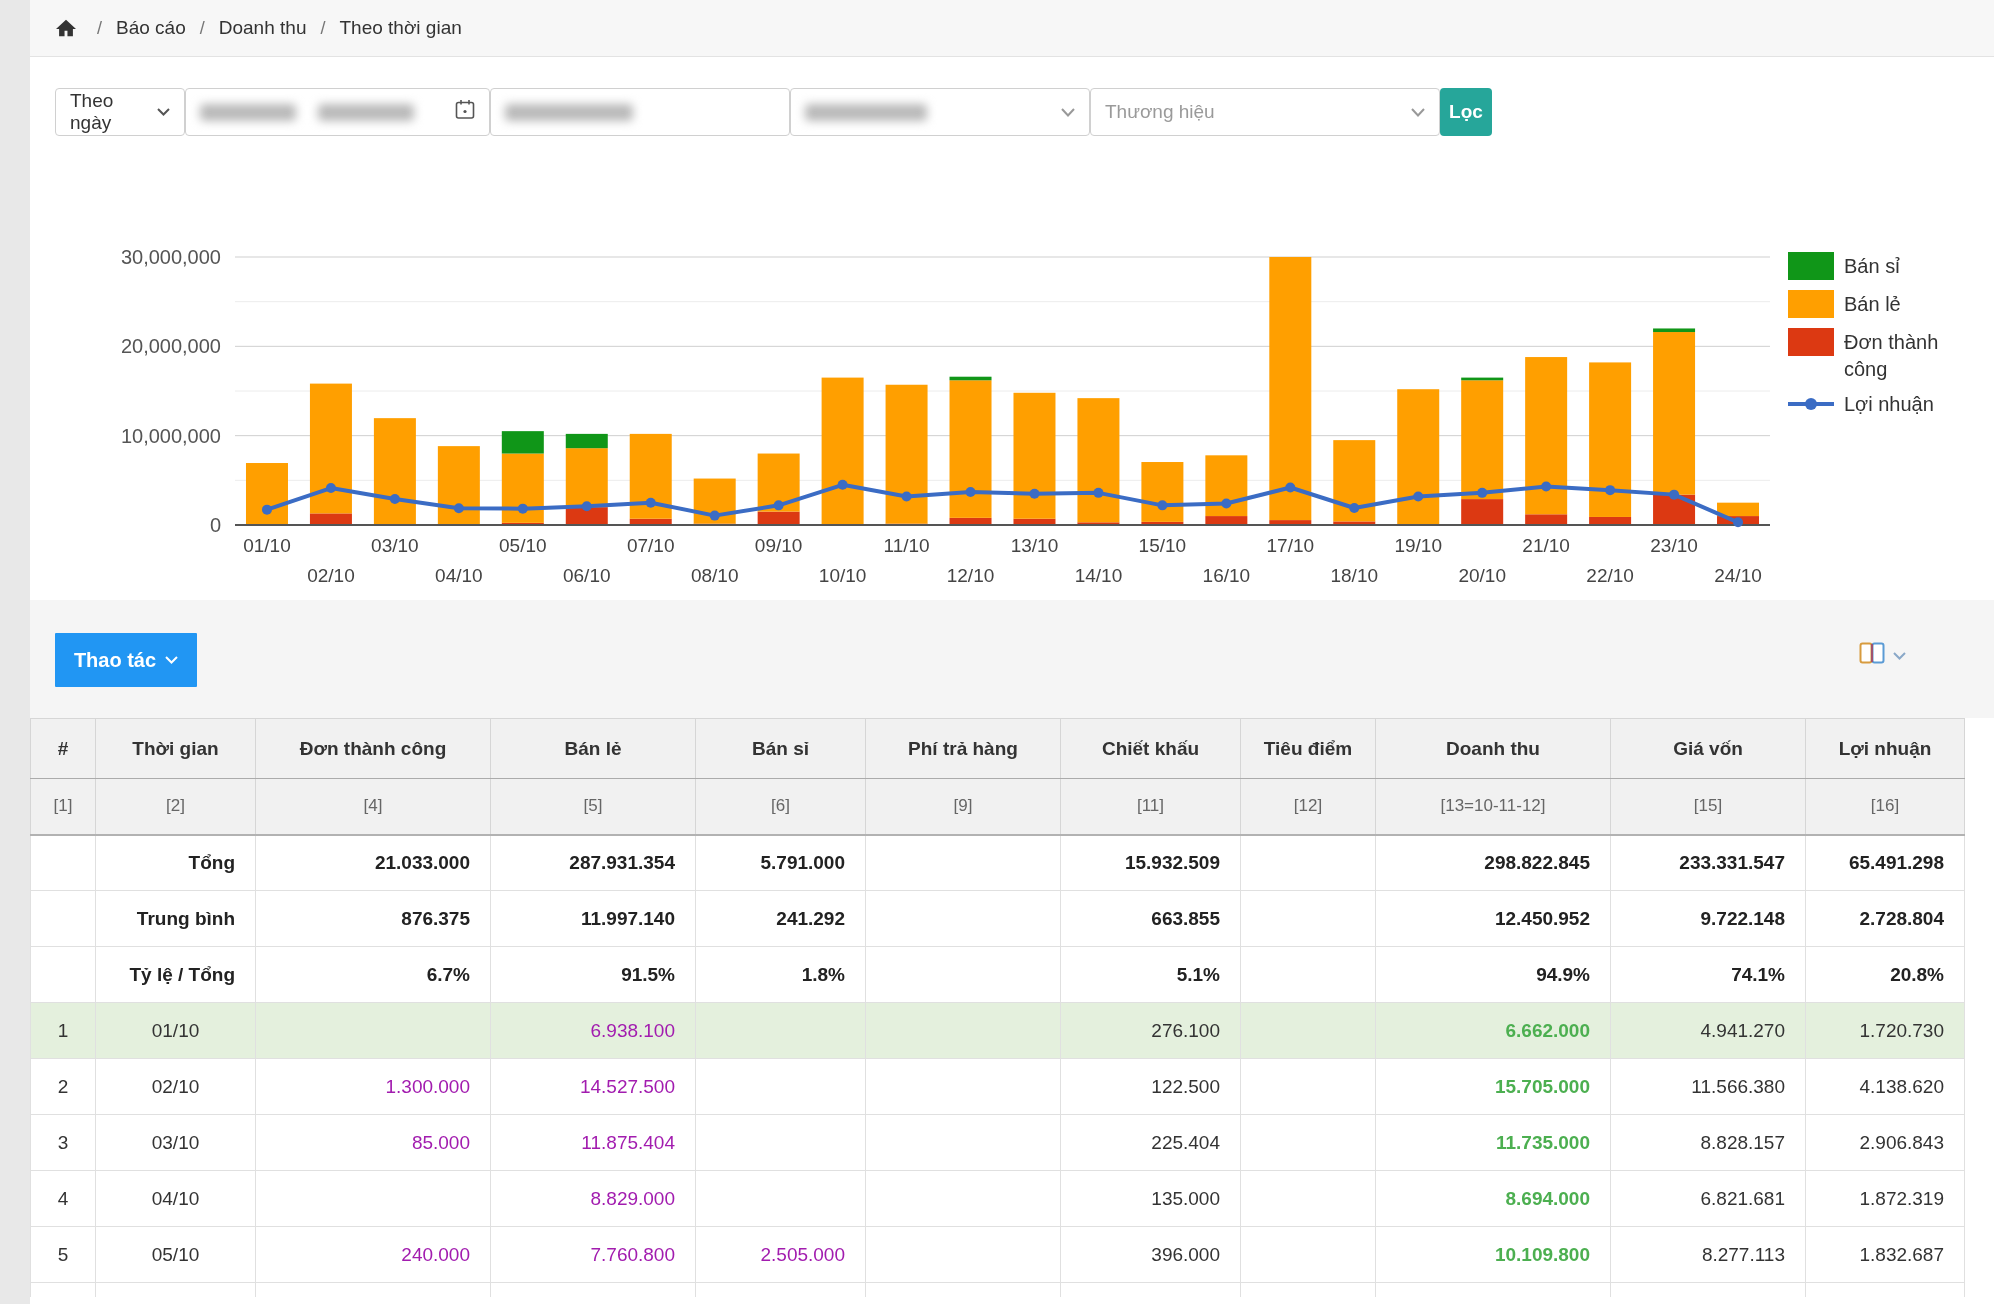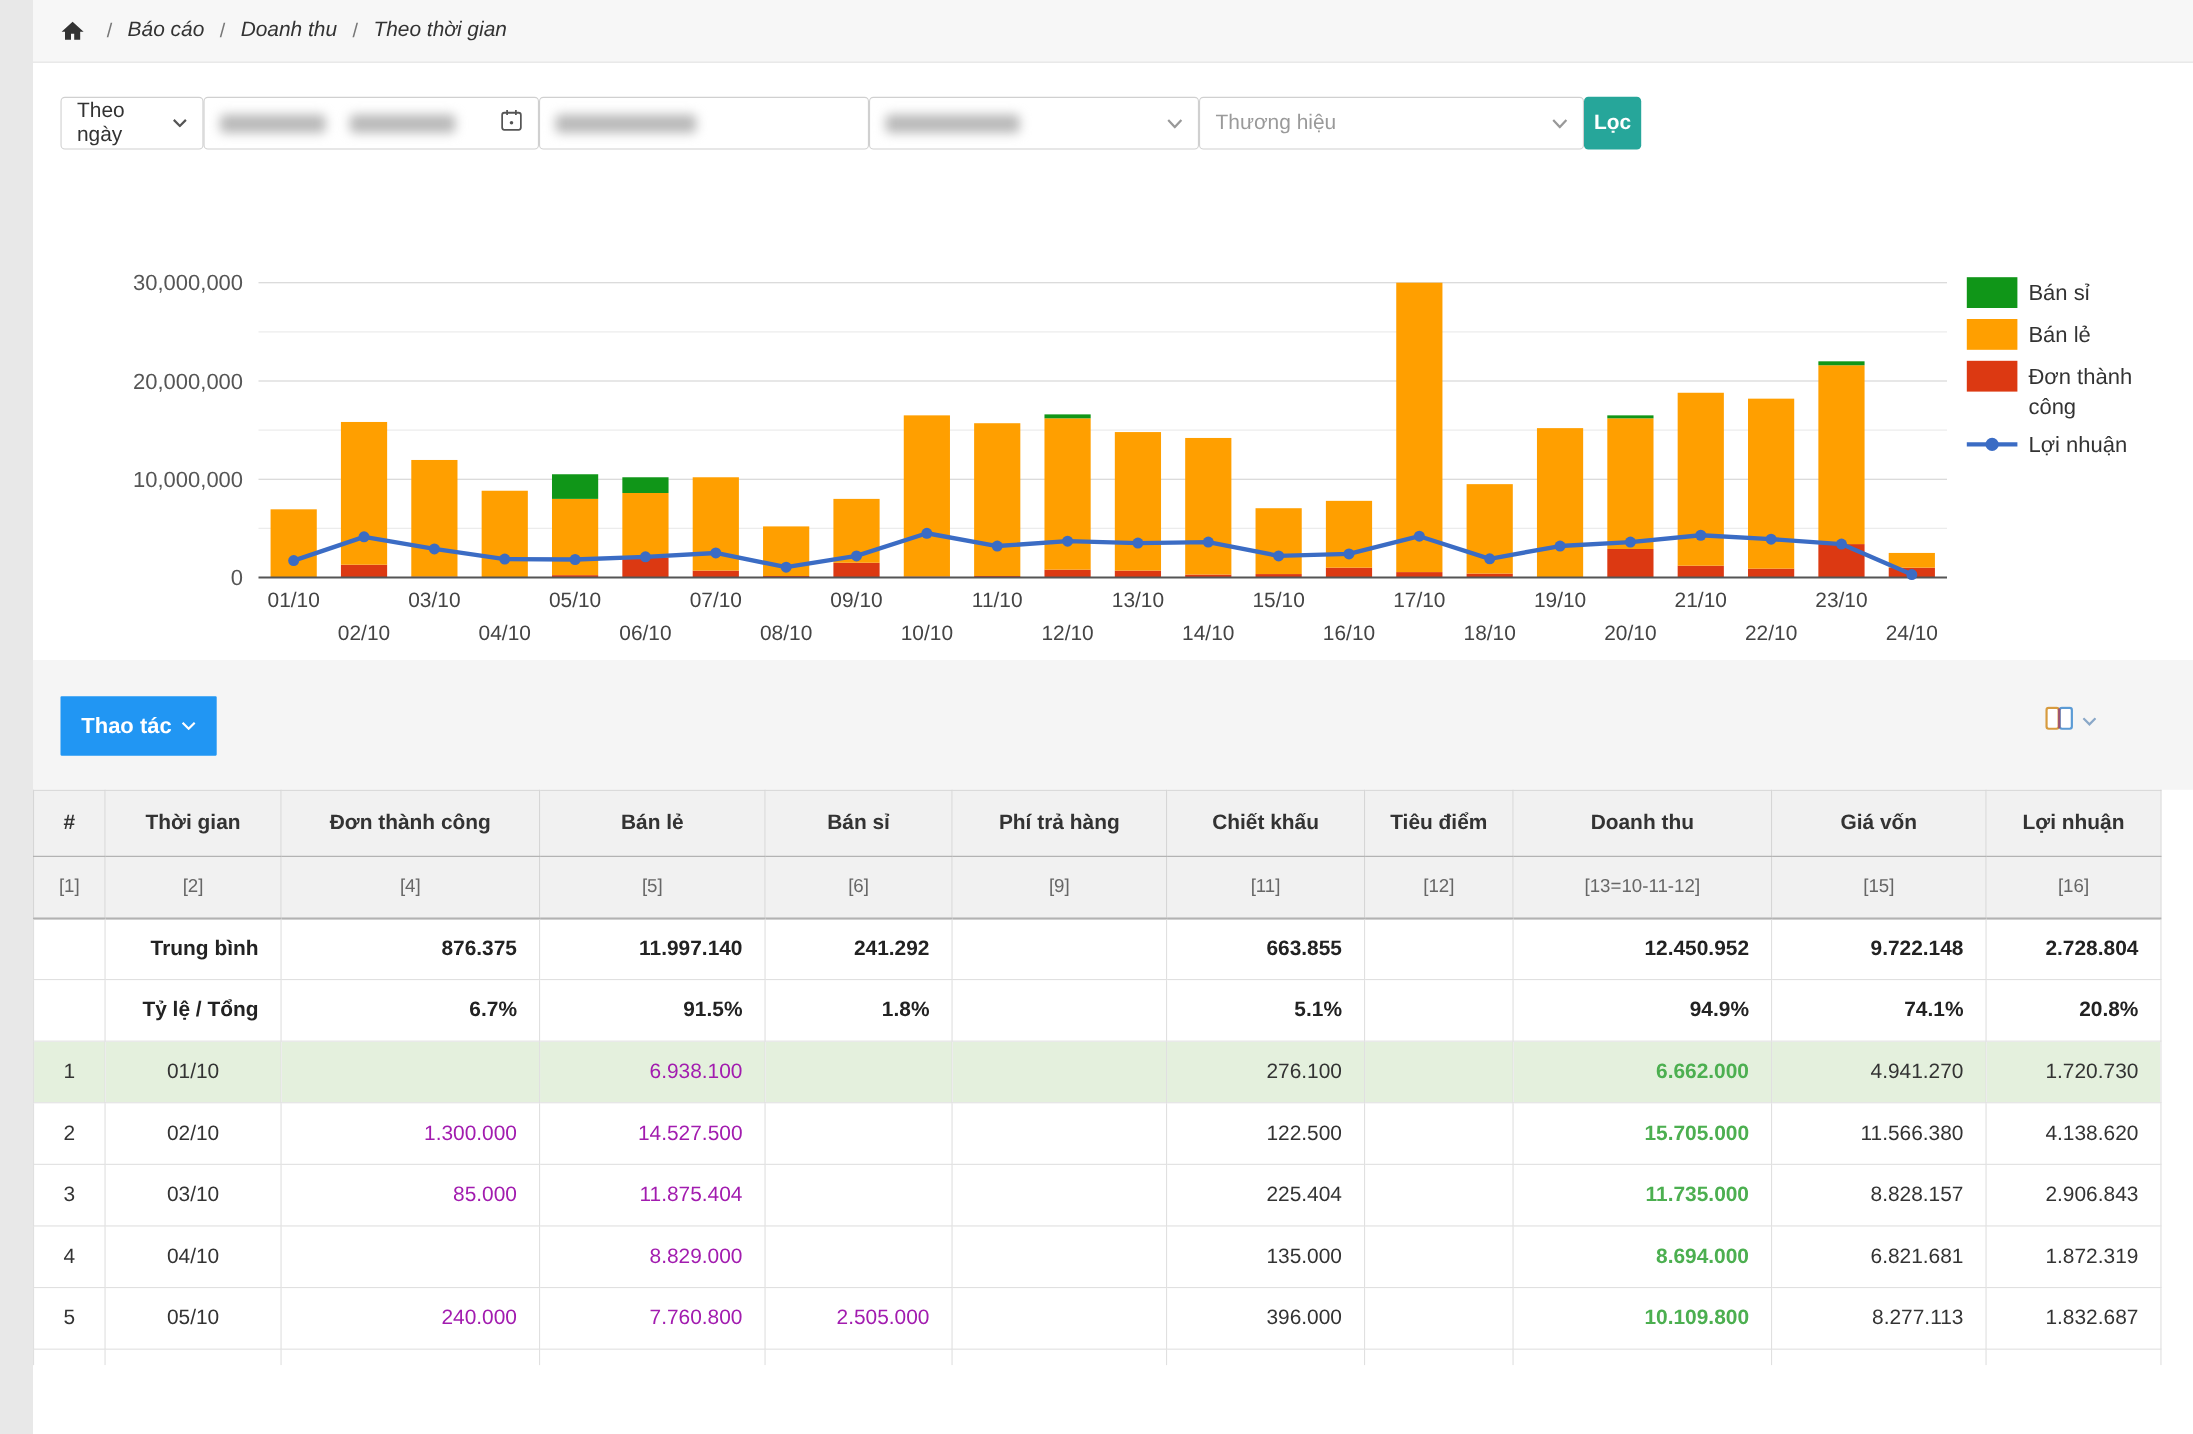--- a/index.html
+++ b/index.html
@@ -4,21 +4,21 @@
 <style>
   html,body{margin:0;padding:0;}
   body{
     width:1994px;height:1304px;position:relative;overflow:hidden;
     background:#ffffff;font-family:"Liberation Sans",sans-serif;color:#333;
   }
   .side-strip{position:absolute;left:0;top:0;width:30px;height:1304px;background:#e8e8e8;}
   
   .topbar{position:absolute;left:30px;top:0;width:1964px;height:57px;background:#f7f7f7;
     border-bottom:1px solid #e3e3e3;display:flex;align-items:center;padding-left:25px;box-sizing:border-box;}
-  .crumb{font-size:19px;color:#333;font-style:italic;}
+  .crumb{font-size:19px;color:#333;}
   .crumb-sep{color:#777;margin:0 14px;font-size:18px;}
   .home-ic{display:inline-flex;margin-right:6px;}
   
   .filter-row{position:absolute;left:55px;top:88px;display:flex;align-items:center;}
   .ctl{height:48px;background:#fff;border:1px solid #d0d0d0;border-radius:4px;
     display:flex;align-items:center;box-sizing:border-box;font-size:19px;color:#333;padding:0 14px;}
   .ctl .ph{color:#9a9a9a;}
   .ctl .grow{flex:1;}
   .blurblob{height:17px;border-radius:4px;background:#b9b9b9;filter:blur(5px);display:inline-block;}
   .chev{display:inline-flex;}
@@ -300,20 +300,33 @@
           <td>[11]</td>
           <td>[12]</td>
           <td>[13=10-11-12]</td>
           <td>[15]</td>
           <td>[16]</td>
         </tr>
       </thead>
       <tbody>
         <tr class="sum">
           <td></td>
+          <td class="num">Tổng</td>
+          <td class="num">21.033.000</td>
+          <td class="num">287.931.354</td>
+          <td class="num">5.791.000</td>
+          <td class="num"></td>
+          <td class="num">15.932.509</td>
+          <td class="num"></td>
+          <td class="num green">298.822.845</td>
+          <td class="num">233.331.547</td>
+          <td class="num">65.491.298</td>
+        </tr>
+        <tr class="sum">
+          <td></td>
           <td class="num">Trung bình</td>
           <td class="num">876.375</td>
           <td class="num">11.997.140</td>
           <td class="num">241.292</td>
           <td class="num"></td>
           <td class="num">663.855</td>
           <td class="num"></td>
           <td class="num green">12.450.952</td>
           <td class="num">9.722.148</td>
           <td class="num">2.728.804</td>

